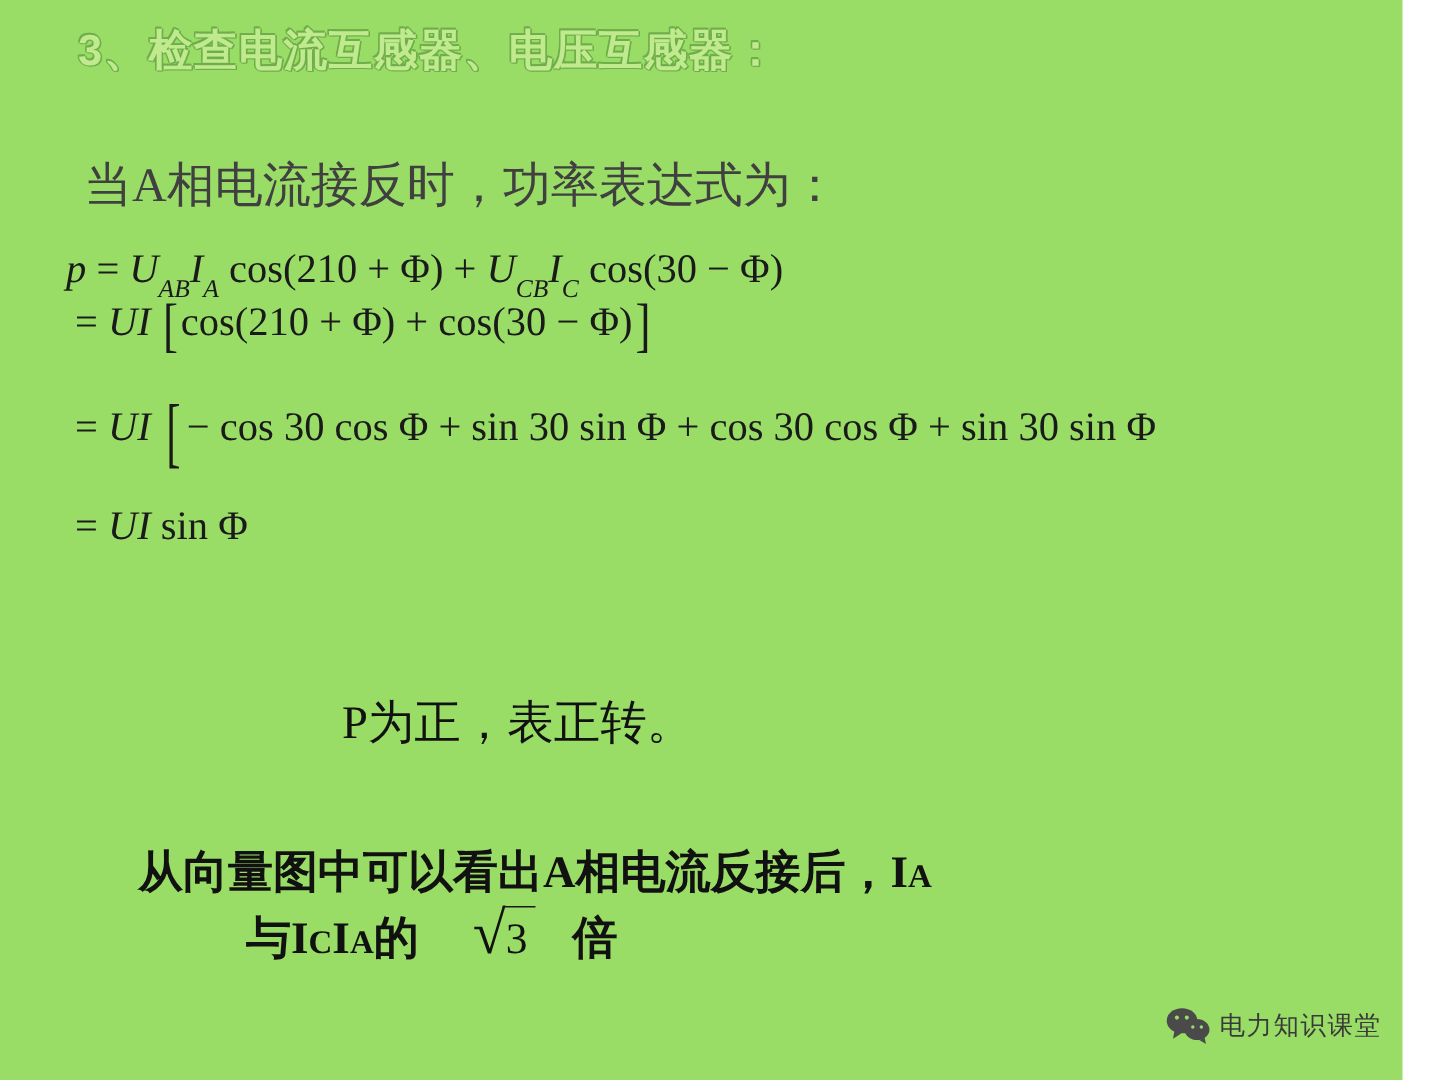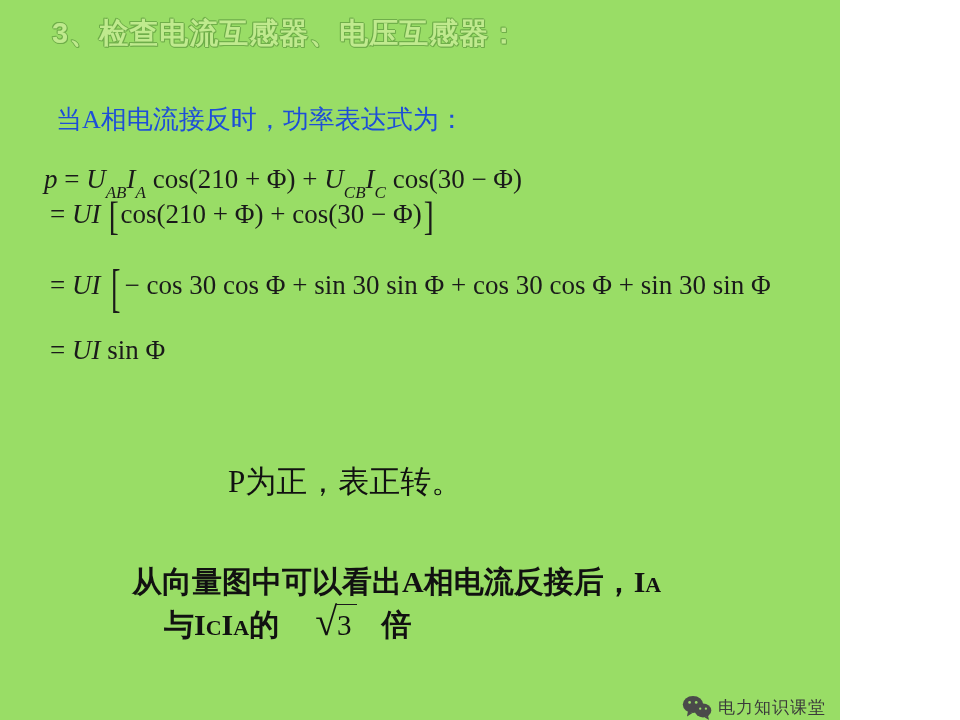--- a/index.html
+++ b/index.html
@@ -7,21 +7,21 @@
     padding: 0;
   }
   body {
     width: 960px;
     height: 720px;
     overflow: hidden;
     font-family: "Liberation Serif", serif;
   }
   #slide {
     position: relative;
-    width: 840px;
+    width: 935px;
     height: 720px;
     background: #99dd66;
     box-sizing: border-box;
   }
   
   #title {
     position: absolute;
     left: 52px;
     top: 14px;
     font-family: "Liberation Sans", sans-serif;
@@ -37,22 +37,22 @@
       -1px -1px 0 #6fae4a;
     letter-spacing: 1px;
     white-space: nowrap;
   }
   
   #intro {
     position: absolute;
     left: 56px;
     top: 102px;
     font-family: "Liberation Serif", serif;
-    font-size: 26px;
-    color: #1d4ed8;
+    font-size: 32px;
+    color: #404040;
     white-space: nowrap;
   }
   
   #math {
     position: absolute;
     left: 44px;
     top: 166px;
     width: 916px;
   }
   .mathline {
@@ -104,21 +104,21 @@
     position: absolute;
     left: 92px;
     top: 562px;
     width: 800px;
     font-family: "Liberation Serif", serif;
     font-size: 30px;
     font-weight: bold;
     color: #111111;
     line-height: 1.33;
   }
-  #concl .l1 { white-space: nowrap; margin-left: 40px; }
+  #concl .l1 { white-space: nowrap; }
   #concl .l2 {
     white-space: nowrap;
     margin-left: 72px;
     display: flex;
     align-items: baseline;
   }
   .smallcap {
     font-size: 22px;
     font-weight: bold;
   }
@@ -143,21 +143,21 @@
     left: 20px;
     top: 2px;
     width: 22px;
     height: 1.6px;
     background: #1a1a1a;
   }
   
   #watermark {
     position: absolute;
     right: 14px;
-    bottom: 0;
+    bottom: 24px;
     display: flex;
     align-items: center;
     gap: 6px;
   }
   #wechat-icon {
     width: 30px;
     height: 25px;
     position: relative;
   }
   #wm-text {

